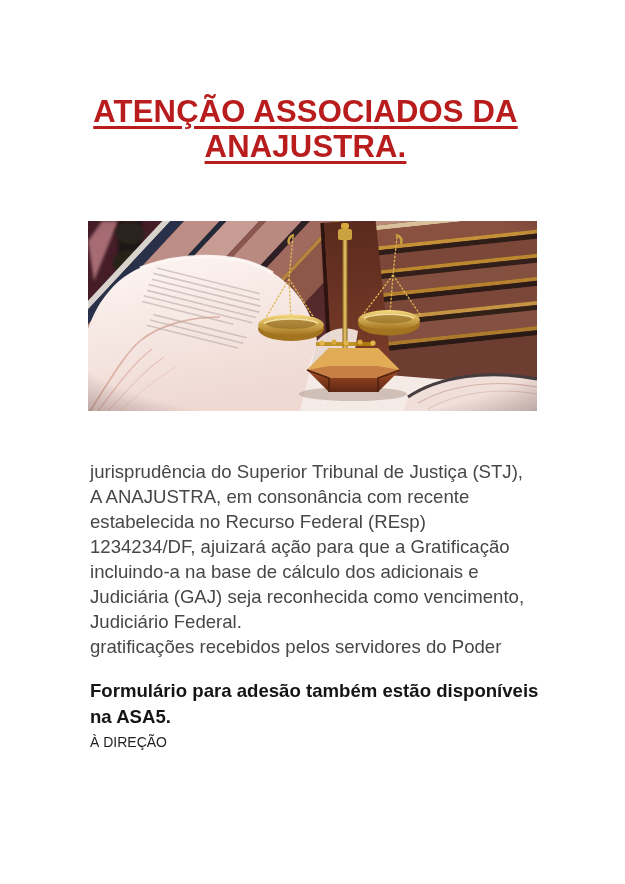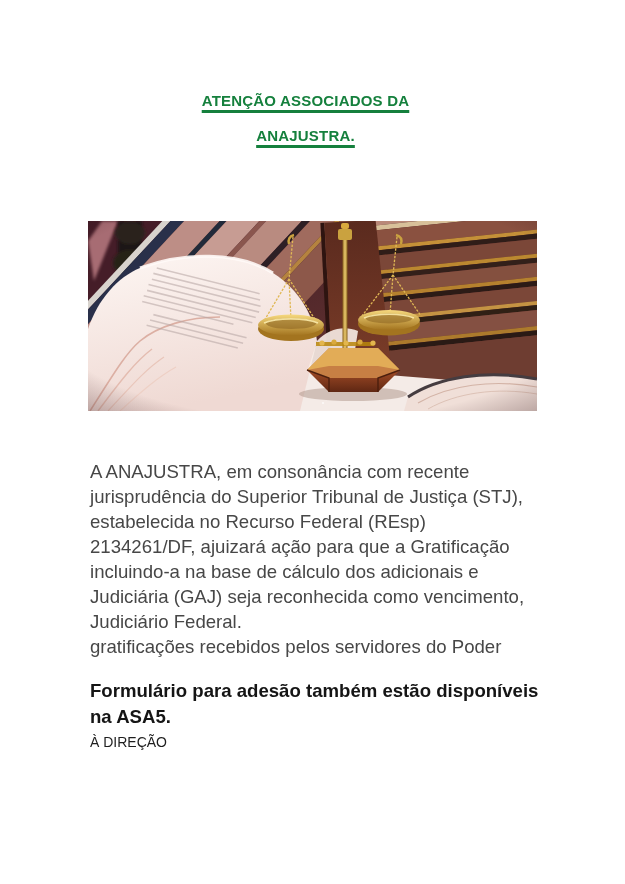--- a/index.html
+++ b/index.html
@@ -10,24 +10,24 @@
     background: #ffffff;
     overflow: hidden;
     font-family: "Liberation Sans", sans-serif;
   }
   .title {
     position: absolute;
     top: 73px;
     left: 0;
     width: 611px;
     text-align: center;
-    font-size: 15px;
+    font-size: 31px;
     font-weight: bold;
     line-height: 35px;
-    color: #15803d;
+    color: #b91c1c;
     letter-spacing: 0.2px;
   }
   .title .tline { display: block; }
   .title .tline span {
     text-decoration: underline;
     text-decoration-thickness: 2.5px;
     text-underline-offset: 4px;
   }
   .photo {
     position: absolute;
@@ -273,24 +273,24 @@
           <path d="M219,149 L241,157 L241,171" fill="none" stroke="#4c1f0e" stroke-width="1.4"></path>
           <path d="M312,149 L290,157 L290,171" fill="none" stroke="#4c1f0e" stroke-width="1.4"></path>
         </g>
       </g>
 
       <rect x="0" y="0" width="449" height="190" fill="url(#vig)"></rect>
     </svg>
   </div>
 
   <div class="body-text">
+    <div class="bline">jurisprudência do Superior Tribunal de Justiça (STJ),</div>
     <div class="bline">A ANAJUSTRA, em consonância com recente</div>
-    <div class="bline">jurisprudência do Superior Tribunal de Justiça (STJ),</div>
     <div class="bline">estabelecida no Recurso Federal (REsp)</div>
-    <div class="bline">2134261/DF, ajuizará ação para que a Gratificação</div>
+    <div class="bline">1234234/DF, ajuizará ação para que a Gratificação</div>
     <div class="bline">incluindo-a na base de cálculo dos adicionais e</div>
     <div class="bline">Judiciária (GAJ) seja reconhecida como vencimento,</div>
     <div class="bline">Judiciário Federal.</div>
     <div class="bline">gratificações recebidos pelos servidores do Poder</div>
   </div>
 
   <div class="notice">
     <div class="nline">Formulário para adesão também estão disponíveis</div>
     <div class="nline">na ASA5.</div>
   </div>

